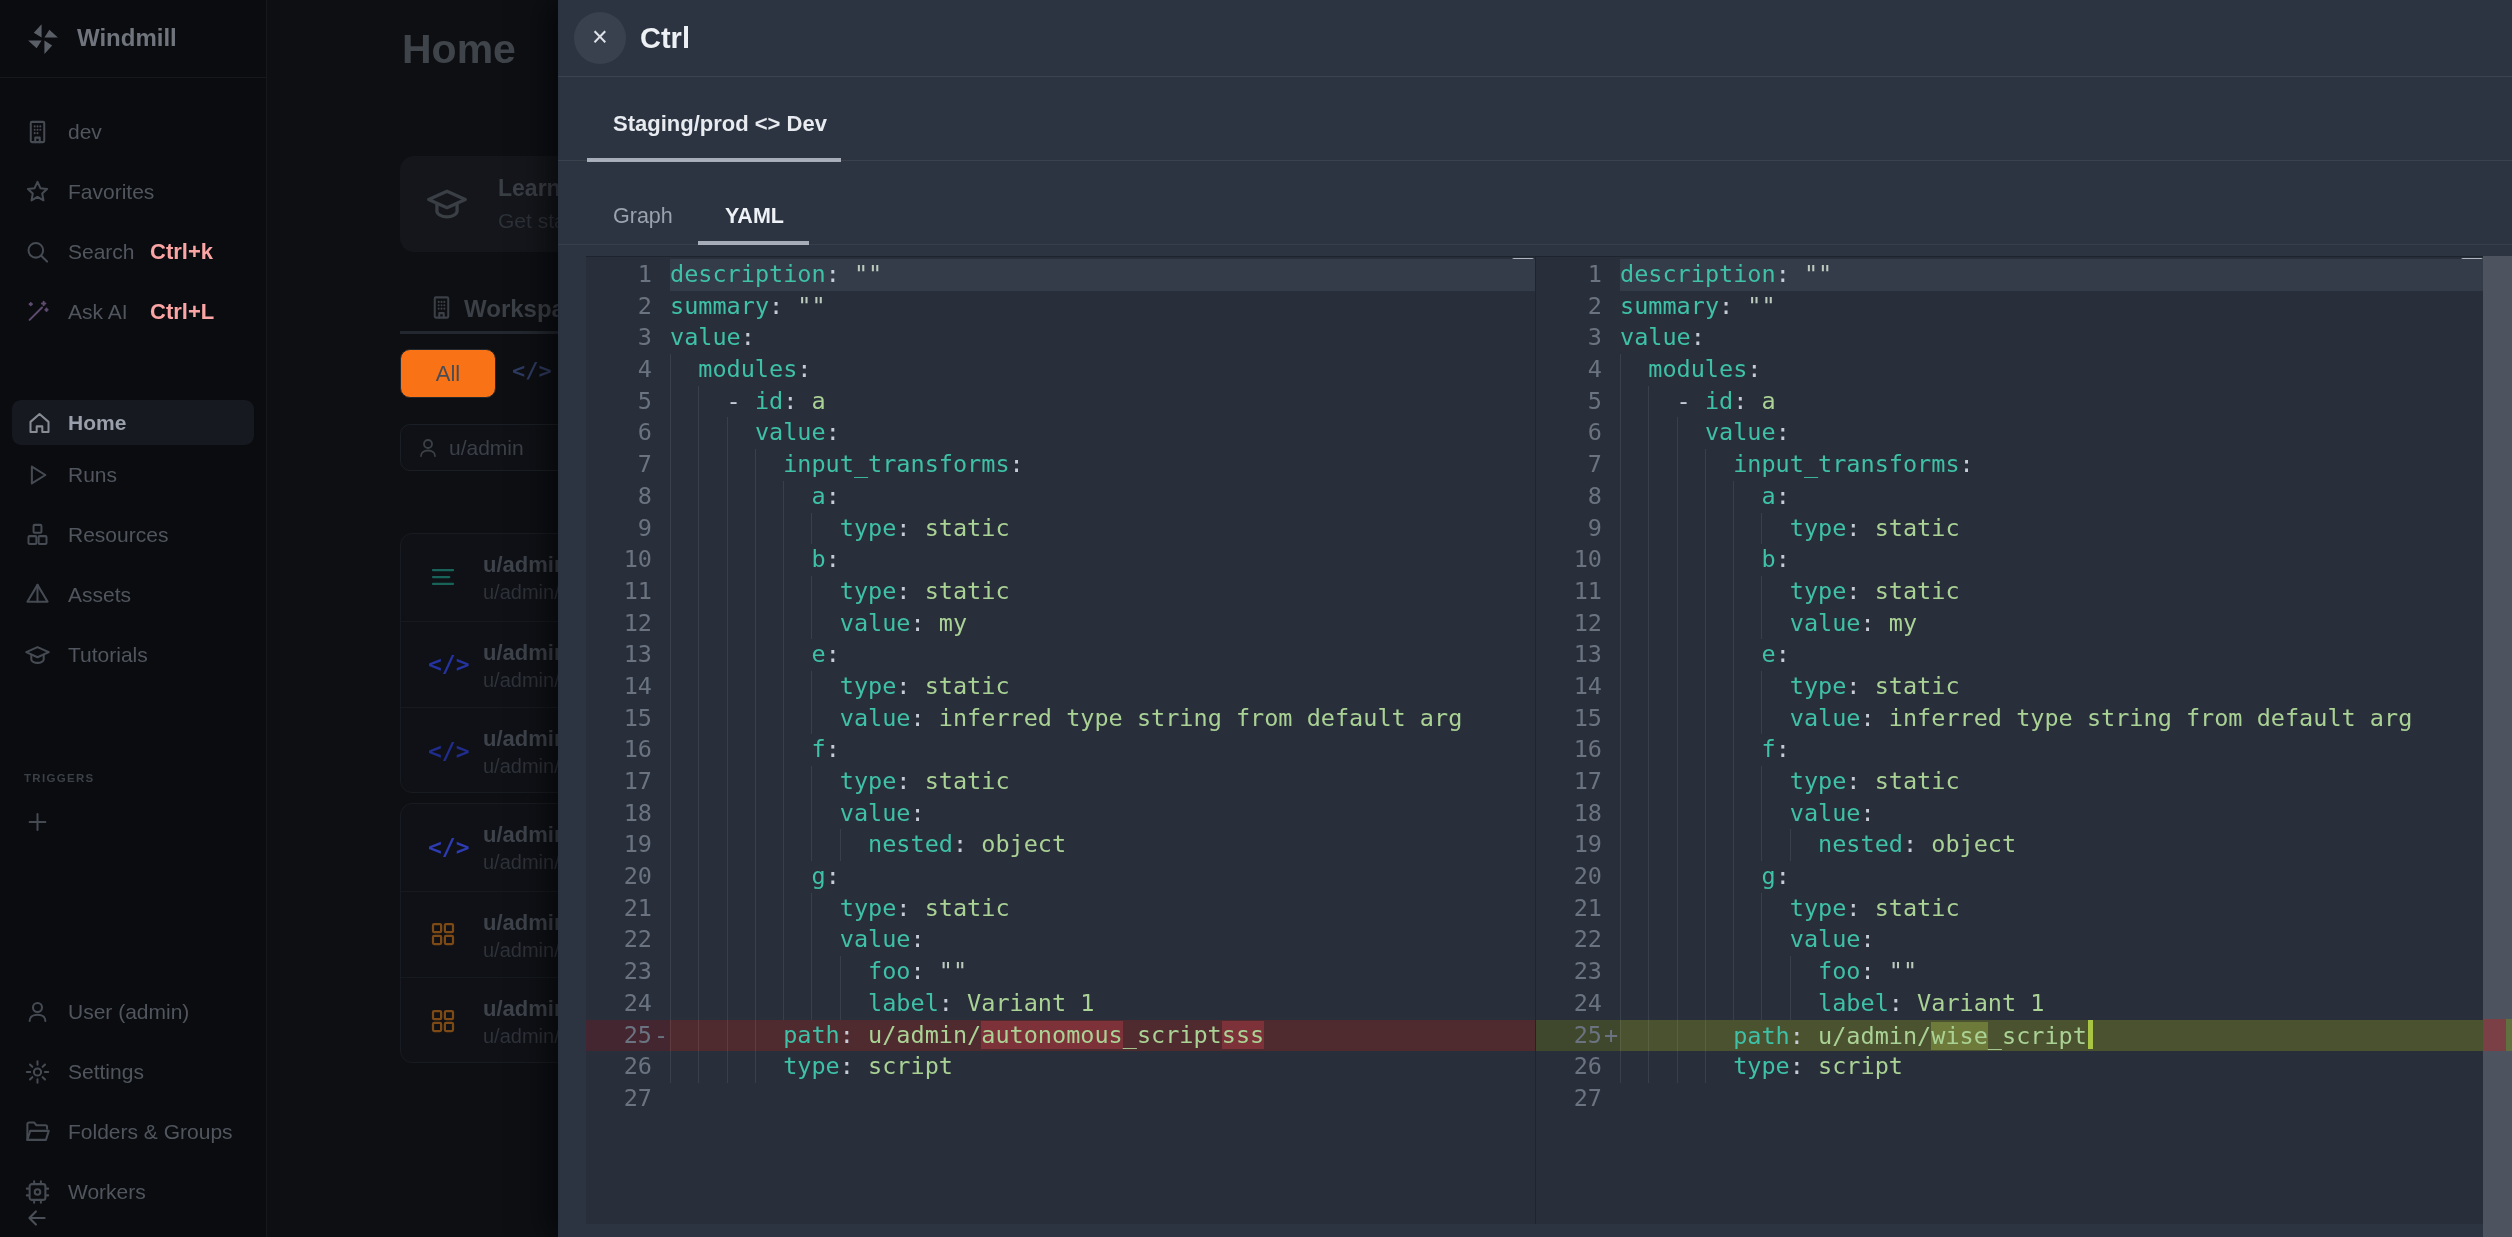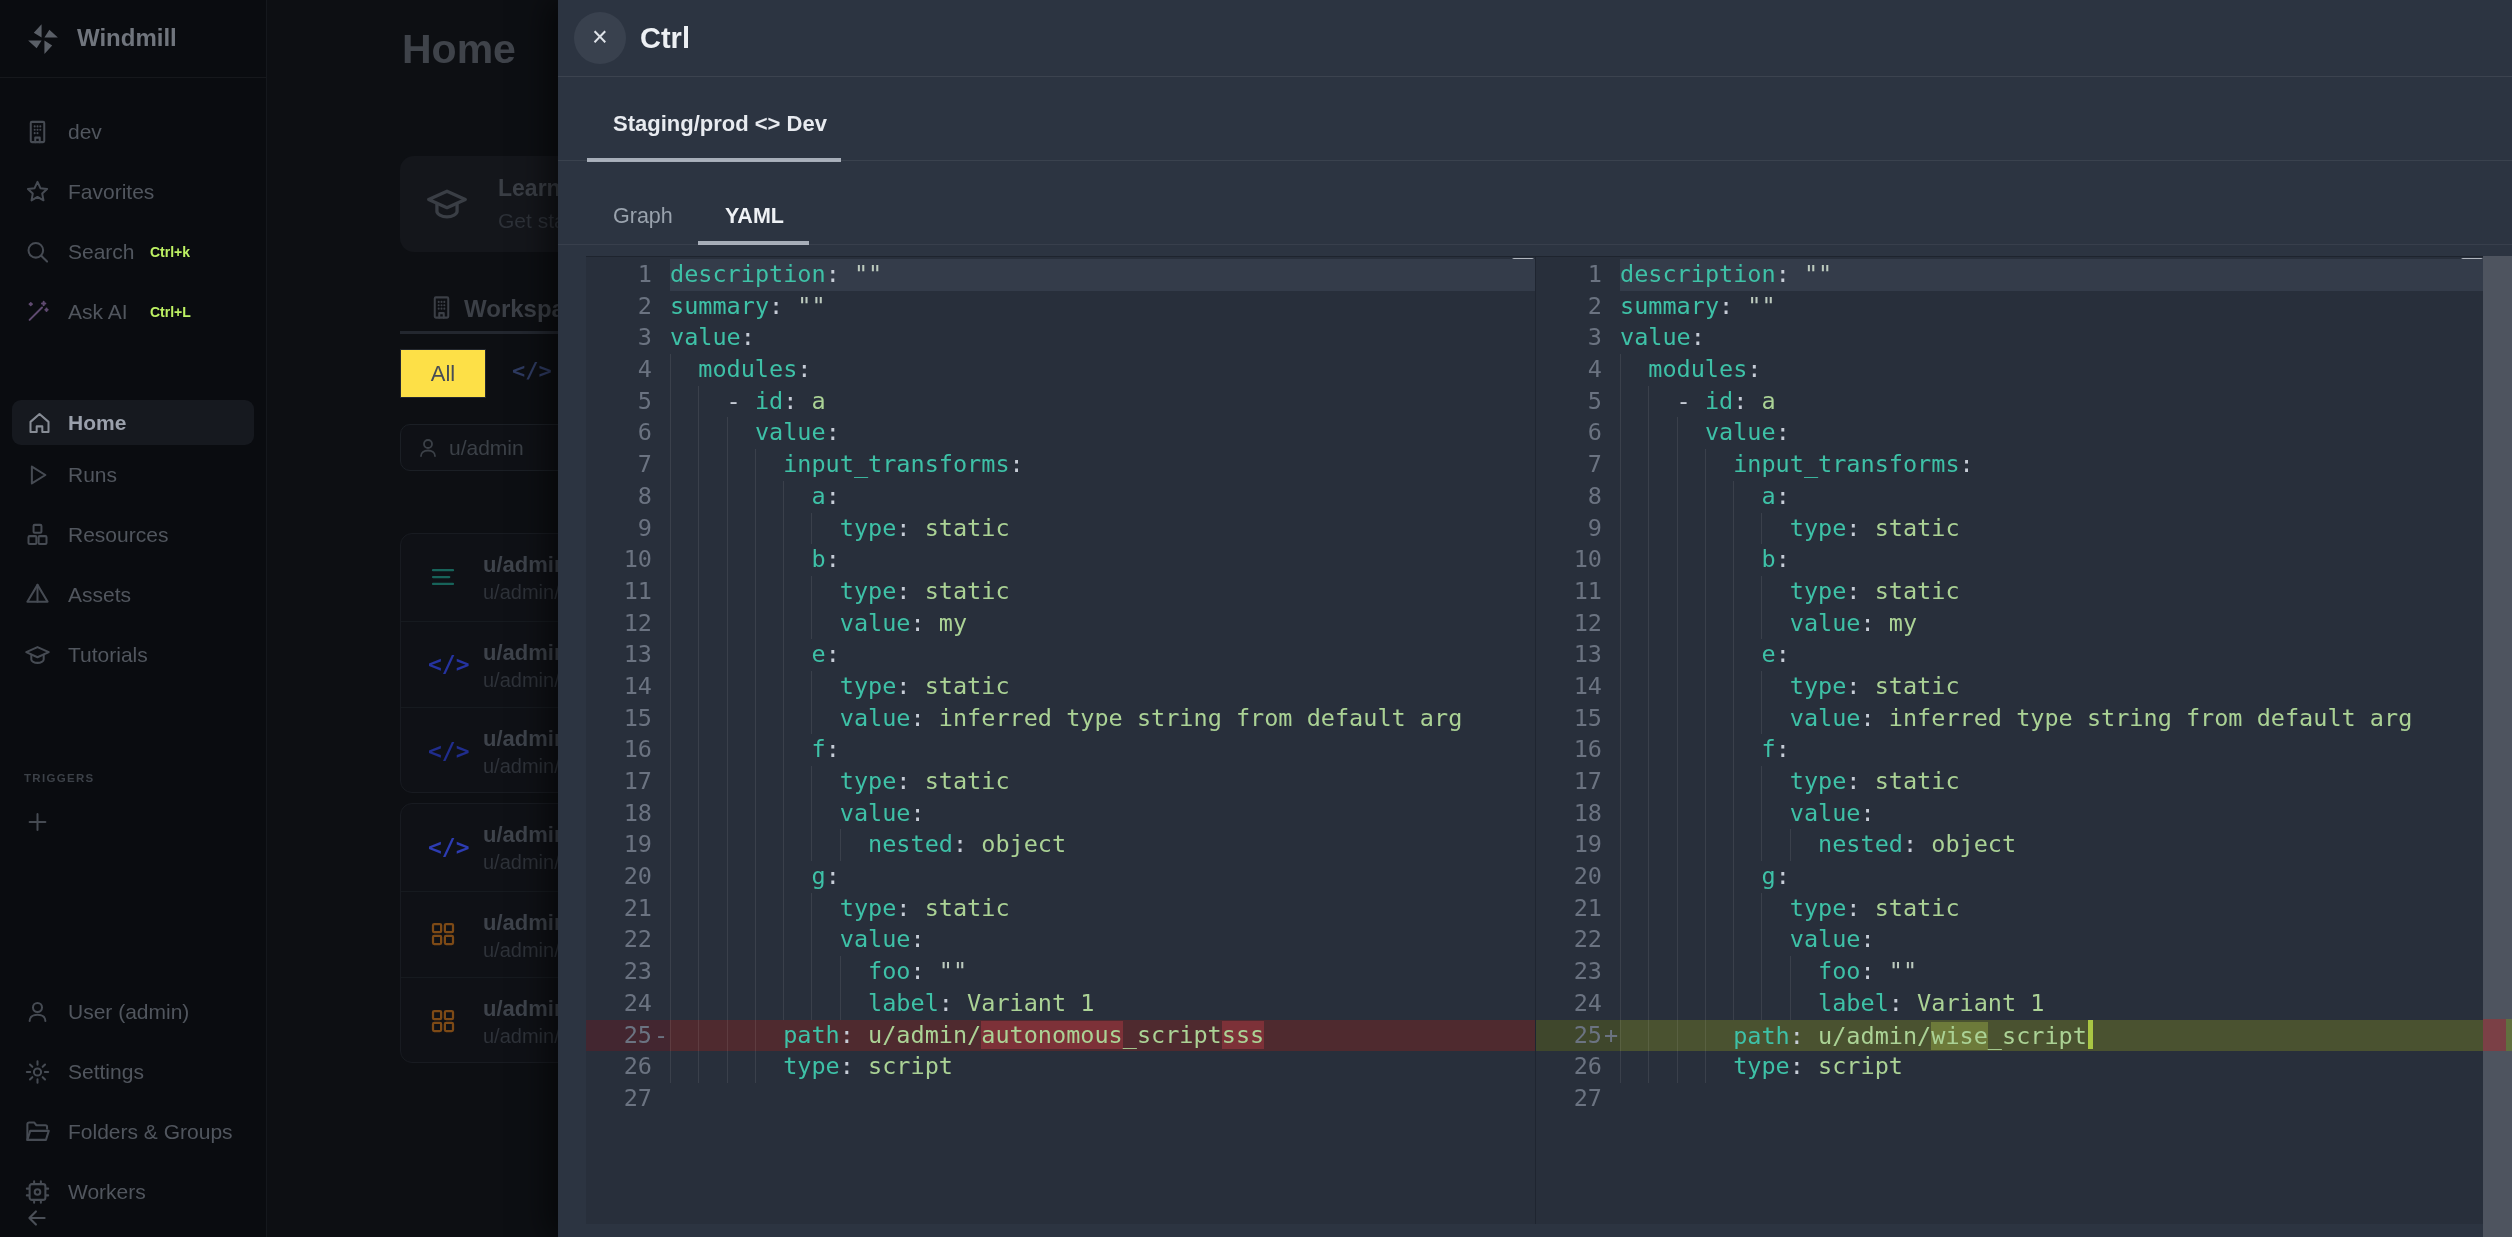--- a/index.html
+++ b/index.html
@@ -15,41 +15,41 @@
     border-bottom:1px solid rgba(255,255,255,0.05); }
   .brand .b-icon { position:absolute; left:26px; top:22px; width:34px; height:34px; color:#5a5f67; }
   .brand .b-label { position:absolute; left:77px; top:24px; font-size:24px; font-weight:700; color:#70757d; }
   .side-group { position:absolute; left:0; width:100%; }
   .side-item { position:relative; height:60px; cursor:pointer; }
   .side-item .s-icon { position:absolute; left:24px; top:50%; transform:translateY(-50%);
     width:27px; height:27px; color:#464b53; }
   .side-item .s-label { position:absolute; left:68px; top:50%; transform:translateY(-50%);
     font-size:21px; color:#51565e; }
   .side-item .s-short { position:absolute; left:150px; top:50%; transform:translateY(-50%);
-    font-size:14px; font-weight:600; color:#bef264;text-align:center; }
+    font-size:22px; font-weight:600; color:#fca5a5;text-align:center; }
   .side-item.active { height:45px; margin:0 12px; border-radius:9px; background:#16191f; }
   .side-item.active .s-icon { left:14px; color:#878c95; }
   .side-item.active .s-label { left:56px; color:#9aa0ab; font-weight:600; }
   .sec-label { position:absolute; left:24px; font-size:11.5px; font-weight:700;
     letter-spacing:1.3px; color:#3c4148; }
   .collapse-btn { position:absolute; left:24px; bottom:6px; width:26px; height:26px; color:#4a4f57; cursor:pointer; }
   
   .page { position:absolute; left:267px; top:0; right:0; height:100%; z-index:1; }
   .page-title { position:absolute; left:135px; top:26px; font-size:41px; font-weight:700; color:#3f434a; }
   .learn-card { position:absolute; left:133px; top:156px; width:440px; height:96px;
     border-radius:14px; background:#14161b; }
   .learn-card .lc-icon { position:absolute; left:25px; top:26px; width:44px; height:44px; color:#3a3e45; }
   .learn-card .lc-title { position:absolute; left:98px; top:19px; font-size:23px; font-weight:700; color:#3a3e45; }
   .learn-card .lc-sub { position:absolute; left:98px; top:53px; font-size:21px; color:#2d3138; }
   .ws-head { position:absolute; left:133px; top:288px; width:440px; height:46px; }
   .ws-head .ws-icon { position:absolute; left:28px; top:6px; width:27px; height:27px; color:#3b3f46; }
   .ws-head .ws-label { position:absolute; left:64px; top:7px; font-size:24px; font-weight:700; color:#3b3f46; }
   .ws-underline { position:absolute; left:133px; top:331px; width:440px; height:3px; background:#23272f; }
-  .pill-all { position:absolute; left:133px; top:349px; width:86px; height:49px; border-radius:0;
-    border:1px solid #23272e; background:#fde047; color:#484d55; font-size:22px;
+  .pill-all { position:absolute; left:133px; top:349px; width:96px; height:49px; border-radius:10px;
+    border:1px solid #23272e; background:#f97316; color:#484d55; font-size:22px;
     display:flex; align-items:center; justify-content:center; cursor:pointer; }
   .tab-scripts { position:absolute; left:245px; top:358px; color:#3e434b; font-size:22px; cursor:pointer; }
   .tab-scripts .code-glyph { font-family:"DejaVu Sans Mono",monospace; font-weight:700; color:#2e3a60; margin-right:10px; }
   .owner-pill { position:absolute; left:133px; top:424px; width:440px; height:47px; border-radius:10px;
     border:1px solid #1b1f25; background:#0f1116; }
   .owner-pill .o-icon { position:absolute; left:15px; top:11px; width:24px; height:24px; color:#3b4047; }
   .owner-pill .o-label { position:absolute; left:48px; top:11px; font-size:21px; color:#3b4047; }
   .list-box { position:absolute; left:133px; width:440px; height:260px; border-radius:12px;
     background:#0f1116; border:1px solid #181b21; overflow:hidden; }
   .list-box.one { top:533px; } .list-box.two { top:803px; }

